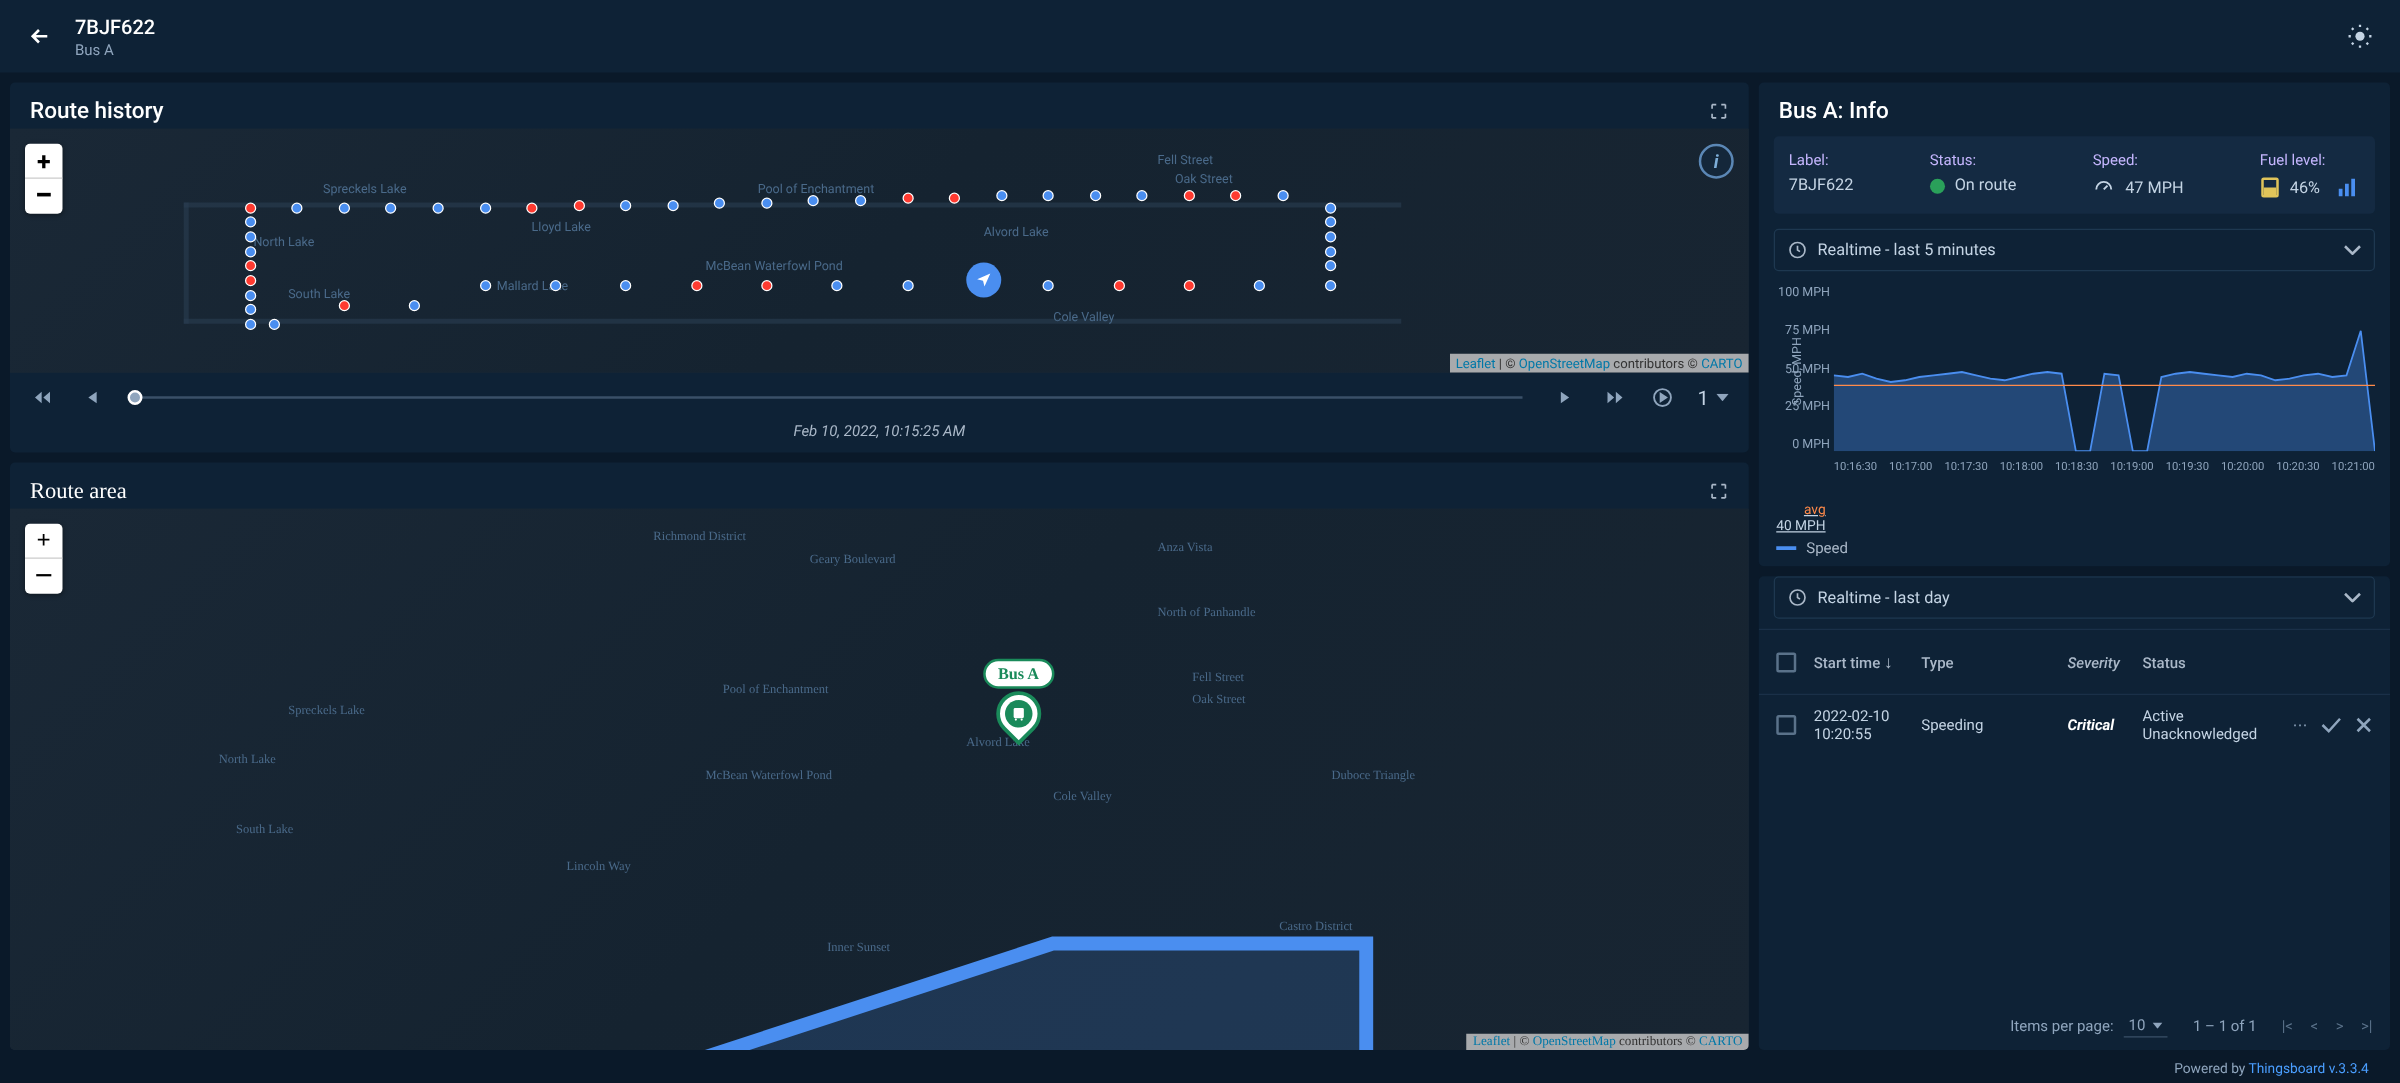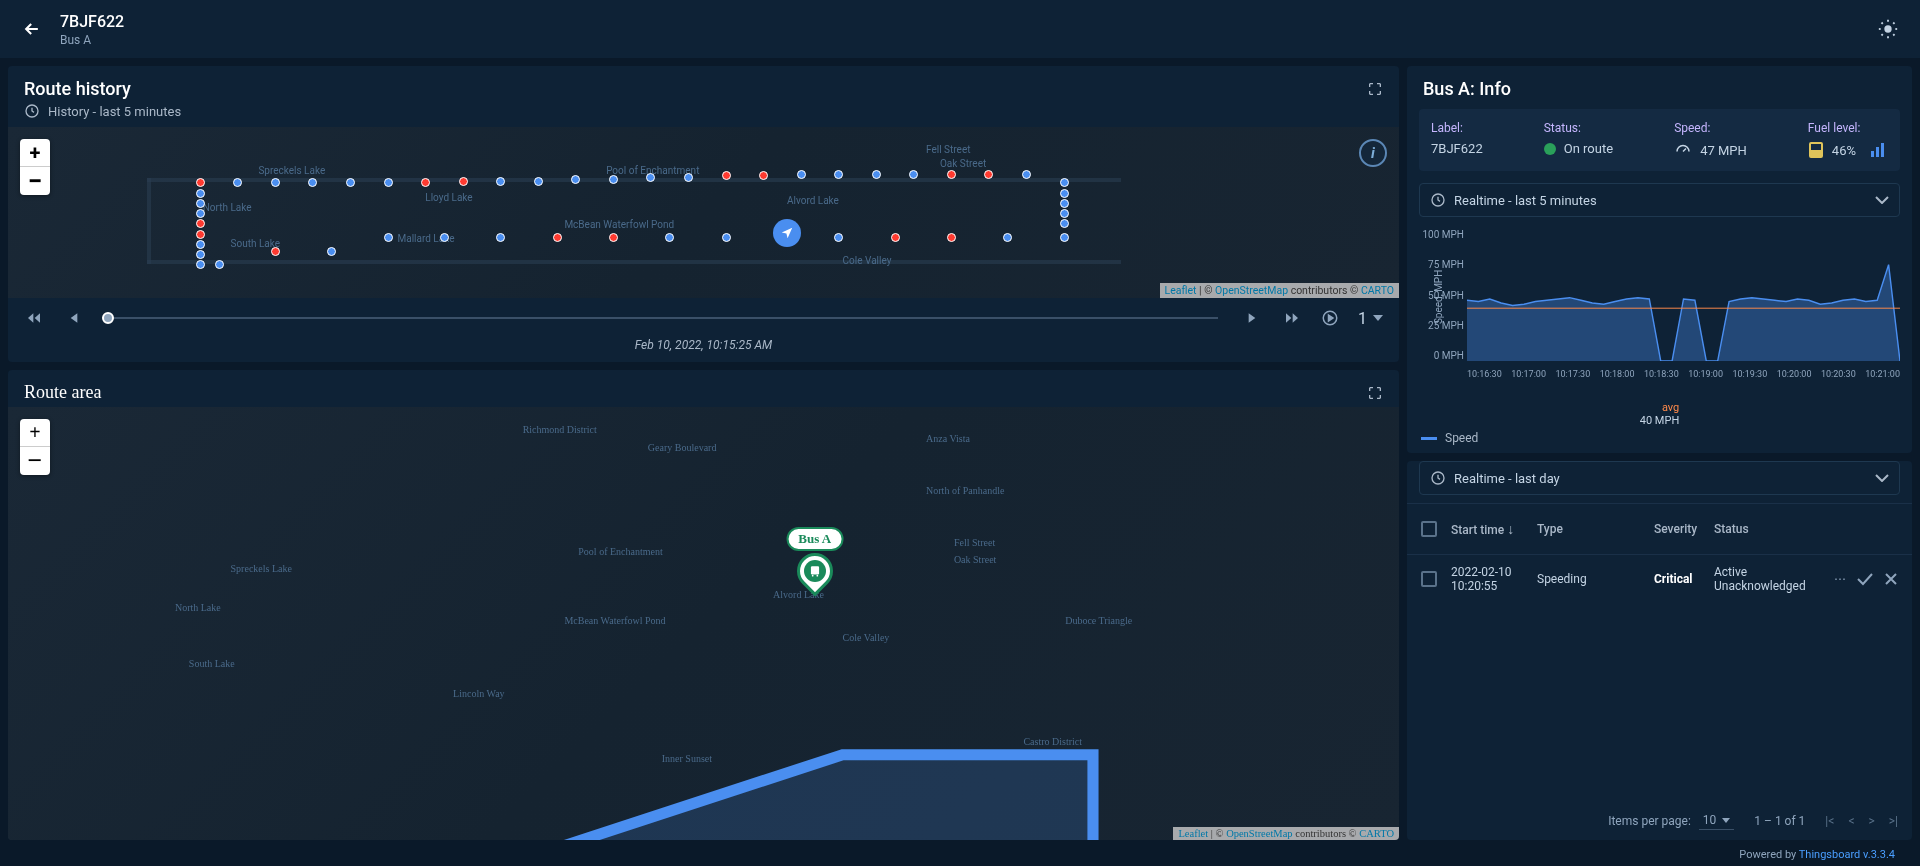--- a/index.html
+++ b/index.html
@@ -50,33 +50,33 @@
 .status-dot{width:12px;height:12px;border-radius:50%;background:#2aa05a;}
 .fuel-icon{display:inline-flex;}
 .chart-hdr{display:flex;align-items:center;justify-content:space-between;background:#0e2236;border:1px solid #1e3850;border-radius:4px;margin:0 12px;padding:8px 10px;cursor:pointer;}
 .chart-hdr .left-part{display:flex;align-items:center;gap:8px;font-size:13px;color:#c4d4e4;}
 .chart-wrap{padding:12px;}
 .chart{position:relative;height:160px;width:100%;}
 .chart svg{position:absolute;inset:0;}
 .yaxis{position:absolute;left:0;top:0;bottom:28px;width:45px;display:flex;flex-direction:column;justify-content:space-between;align-items:flex-end;font-size:10px;color:#8fa5bd;}
 .yaxis-lbl{position:absolute;left:-8px;top:50%;transform:translateY(-160%) rotate(-90deg);font-size:10px;color:#8fa5bd;white-space:nowrap;}
 .xaxis{position:absolute;left:48px;right:0;bottom:10px;display:flex;justify-content:space-between;font-size:9px;color:#8fa5bd;}
-.avg-row{display:flex;justify-content:center;padding:0 14px;gap:28px;align-items:flex-end;}
+.avg-row{display:flex;justify-content:flex-start;padding:0 14px;gap:28px;align-items:flex-end;text-decoration:underline;}
 .avg-row .a{font-size:11px;color:#ff8a4a;text-align:right;}
 .legend-row{display:flex;align-items:center;gap:8px;padding:4px 14px 8px;font-size:12px;color:#aab8c8;}
 .legend-sw{width:16px;height:3px;background:#4a8ef0;}
 .alarm-hdr{padding:12px 14px 8px;display:flex;align-items:center;justify-content:space-between;}
 .alarm-title{font-size:18px;font-weight:500;color:#fff;}
 .alarm-tools{display:flex;gap:14px;}
 .alarm-tools>div{cursor:pointer;}
 .table-hdr{display:flex;align-items:center;padding:17px 14px;font-size:12px;font-weight:500;color:#aab8c8;border-top:1px solid #1a3048;}
 .col-chk{width:30px;}
 .col-time{width:86px;}
 .col-type{flex:1;}
-.col-sev{width:60px;}
+.col-sev{width:60px;font-style:italic;}
 .col-stat{width:104px;}
 .col-act{width:80px;}
 .chk{width:16px;height:16px;border:2px solid #5a728a;border-radius:2px;cursor:pointer;}
 .table-row{display:flex;align-items:center;padding:10px 14px;font-size:12px;border-top:1px solid #1a3048;}
 .crit{font-weight:bold;color:#fff;}
 .row-act{display:flex;gap:10px;justify-content:flex-end;}
 .row-act>div{cursor:pointer;color:#8fa5bd;}
 .pager{display:flex;align-items:center;justify-content:flex-end;gap:20px;padding:10px 14px;margin-top:auto;font-size:12px;color:#8fa5bd;}
 .pager .pp{display:flex;align-items:center;gap:8px;}
 .pager .nav{display:flex;gap:14px;}
@@ -119,27 +119,20 @@
   <div class="left">
 
     <div class="panel" style="height:296px;">
       <div class="panel-hdr">
         <div class="panel-title">Route history</div>
         <div class="fs-icon">
           <svg width="16" height="16" viewBox="0 0 24 24" fill="none" stroke="#aab8c8" stroke-width="2">
               <path d="M4 4h5M4 4v5M20 4h-5M20 4v5M4 20h5M4 20v-5M20 20h-5M20 20v-5"></path>
             </svg>
         </div>
-      </div>
-      <div class="sub-row">
-        <svg width="16" height="16" viewBox="0 0 24 24" fill="none" stroke="#aab8c8" stroke-width="2">
-            <circle cx="12" cy="12" r="9"></circle>
-            <path d="M12 7v5l3 2"></path>
-          </svg>
-        <span>History - last 5 minutes</span>
       </div>
       <div class="map-area">
         <div class="map-bg"></div>
         <div class="road" style="left:10%;top:30%;width:70%;height:4px;"></div>
         <div class="road" style="left:10%;top:78%;width:70%;height:4px;"></div>
         <div class="road" style="left:10%;top:30%;width:4px;height:50%;"></div>
         <div class="lbl" style="left:18%;top:22%;">Spreckels Lake</div>
         <div class="lbl" style="left:14%;top:44%;">North Lake</div>
         <div class="lbl" style="left:16%;top:65%;">South Lake</div>
         <div class="lbl" style="left:30%;top:38%;">Lloyd Lake</div>

